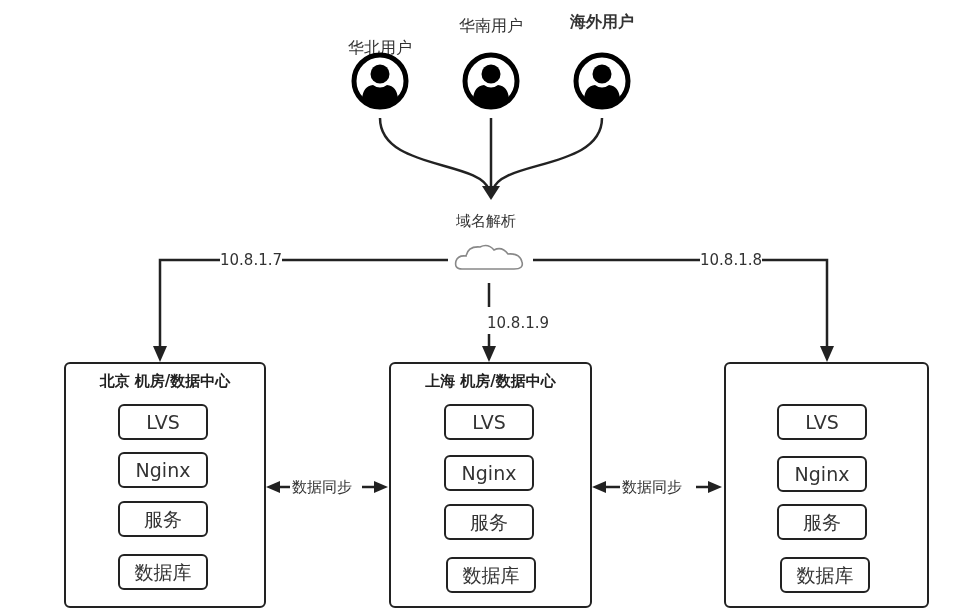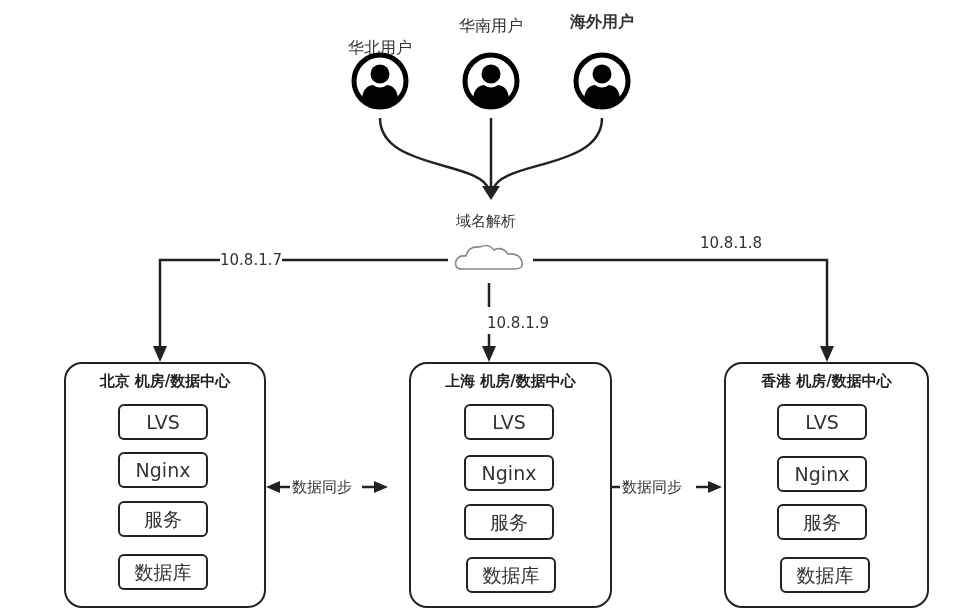--- a/index.html
+++ b/index.html
@@ -1,21 +1,21 @@
 <!DOCTYPE html>
 <html><head>
 <meta charset="utf-8">
 <style>
   html, body { margin:0; padding:0; background:#ffffff; }
   body { width:964px; height:616px; position:relative; overflow:hidden; font-family:"DejaVu Sans", sans-serif; color:#222; }
   svg.lines { position:absolute; left:0; top:0; }
   .txt { position:absolute; font-size:15px; color:#333; white-space:nowrap; background:#fff; line-height:18px; }
   .ulabel { position:absolute; font-size:16px; color:#333; width:90px; text-align:center; }
   .avatar { position:absolute; width:58px; height:58px; }
-  .dc { position:absolute; border:2px solid #222; border-radius:18px; background:#fff; box-sizing:border-box; }
+  .dc { position:absolute; border:2px solid #222; border-radius:6px; background:#fff; box-sizing:border-box; }
   .dc-title { position:absolute; left:0; right:0; top:8px; text-align:center; font-weight:bold; font-size:15px; color:#222; }
   .comp { position:absolute; border:2px solid #222; border-radius:6px; box-sizing:border-box; height:36px; width:90px; text-align:center; line-height:32px; font-size:19px; color:#333; background:#fff; }
   .cloud { position:absolute; }
 </style>
 </head>
 <body>
 
 <svg class="lines" width="964" height="616">
   <defs>
     <marker id="ah" markerWidth="10" markerHeight="10" refX="8" refY="5" orient="auto" markerUnits="userSpaceOnUse">
@@ -67,41 +67,40 @@
   <circle cx="29" cy="22" r="9.5" fill="#000"></circle>
   <path d="M11,47 Q12,34 22,33 Q29,38 36,33 Q46,34 47,47 Q38,54 29,54 Q20,54 11,47 z" fill="#000"></path>
 </svg>
 
 <div class="txt" style="left:456px;top:212px;">域名解析</div>
 <svg class="cloud" style="left:452px;top:241px;" width="76" height="32" viewBox="0 0 76 32">
   <path d="M10,28 Q2,28 4,20 Q6,14 14,15 Q16,5 28,6 Q36,2 42,9 Q50,5 56,13 Q68,12 70,21 Q72,28 62,28 z" fill="#fff" stroke="#888" stroke-width="1.6"></path>
 </svg>
 
 <div class="txt" style="left:220px;top:251px;">10.8.1.7</div>
-<div class="txt" style="left:700px;top:234px;">10.8.1.8</div>
+<div class="txt" style="left:700px;top:251px;">10.8.1.8</div>
 <div class="txt" style="left:459px;top:314px;margin-left:28px;">10.8.1.9</div>
 
 <div class="dc" style="left:64px;top:362px;width:202px;height:246px;">
   <div class="dc-title">北京 机房/数据中心</div>
   <div class="comp" style="left:52px;top:40px;">LVS</div>
   <div class="comp" style="left:52px;top:88px;">Nginx</div>
   <div class="comp" style="left:52px;top:137px;">服务</div>
   <div class="comp" style="left:52px;top:190px;">数据库</div>
 </div>
 
-<div class="dc" style="left:389px;top:362px;width:203px;height:246px;margin-left:20px;">
+<div class="dc" style="left:389px;top:362px;width:203px;height:246px;">
   <div class="dc-title">上海 机房/数据中心</div>
   <div class="comp" style="left:53px;top:40px;">LVS</div>
   <div class="comp" style="left:53px;top:91px;">Nginx</div>
   <div class="comp" style="left:53px;top:140px;">服务</div>
   <div class="comp" style="left:55px;top:193px;">数据库</div>
 </div>
 
 <div class="dc" style="left:724px;top:362px;width:205px;height:246px;">
-  <div class="dc-title">香港 机房/数据中心</div>
   <div class="comp" style="left:51px;top:40px;">LVS</div>
   <div class="comp" style="left:51px;top:92px;">Nginx</div>
   <div class="comp" style="left:51px;top:140px;">服务</div>
   <div class="comp" style="left:54px;top:193px;">数据库</div>
 </div>
 
 <div class="txt" style="left:292px;top:478px;">数据同步</div>
 <div class="txt" style="left:622px;top:478px;">数据同步</div>
 
 </body></html>

